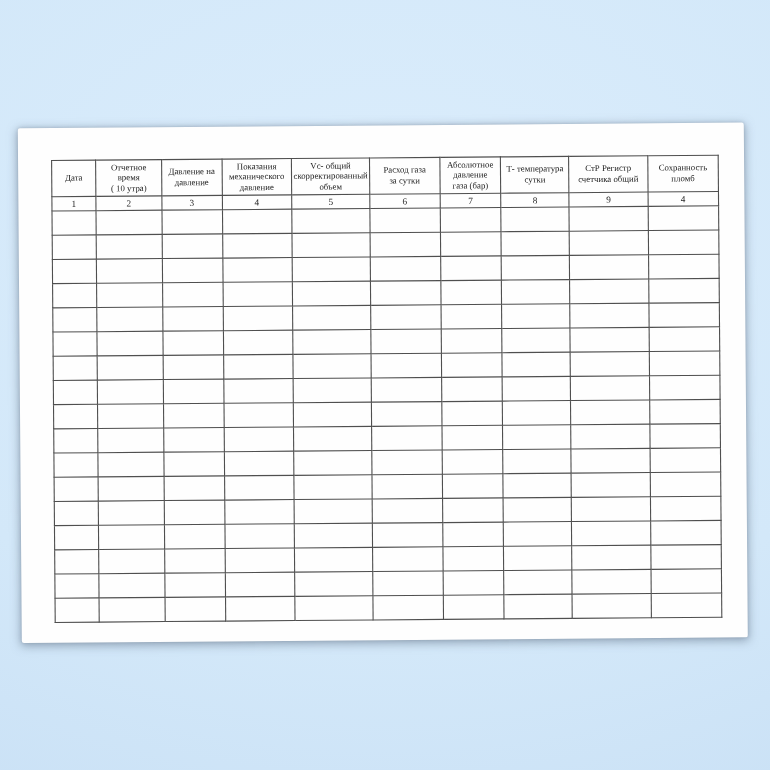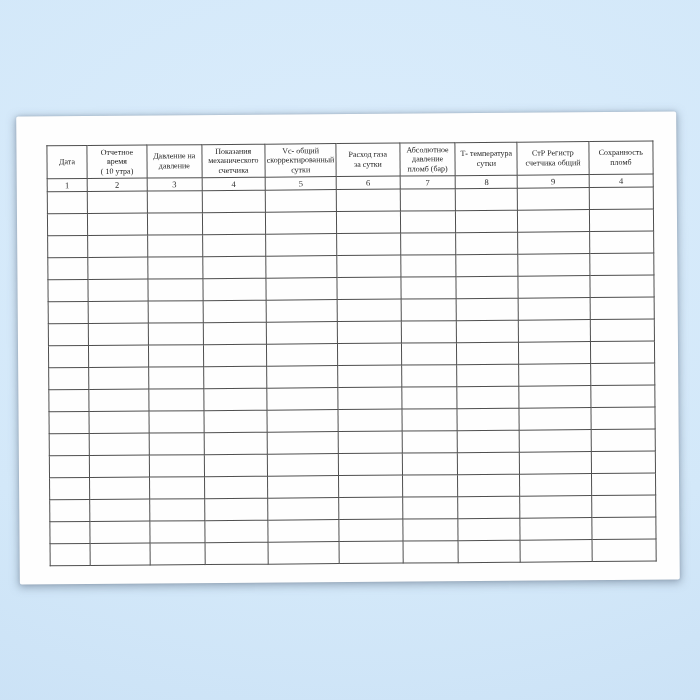--- a/index.html
+++ b/index.html
@@ -78,29 +78,29 @@
     <thead>
       <tr class="head-row">
         <th>Дата</th>
         <th>Отчетное
 время
 ( 10 утра)</th>
         <th>Давление на
 давление</th>
         <th>Показания
 механического
-счетчика</th>
+давление</th>
         <th>Vc- общий
 скорректированный
-сутки</th>
+объем</th>
         <th>Расход газа
 за сутки</th>
         <th>Абсолютное
 давление
-пломб (бар)</th>
+газа (бар)</th>
         <th>Т- температура
 сутки</th>
         <th>СтР Регистр
 счетчика общий</th>
         <th>Сохранность
 пломб</th>
       </tr>
       <tr class="num-row">
         <th>1</th>
         <th>2</th>

